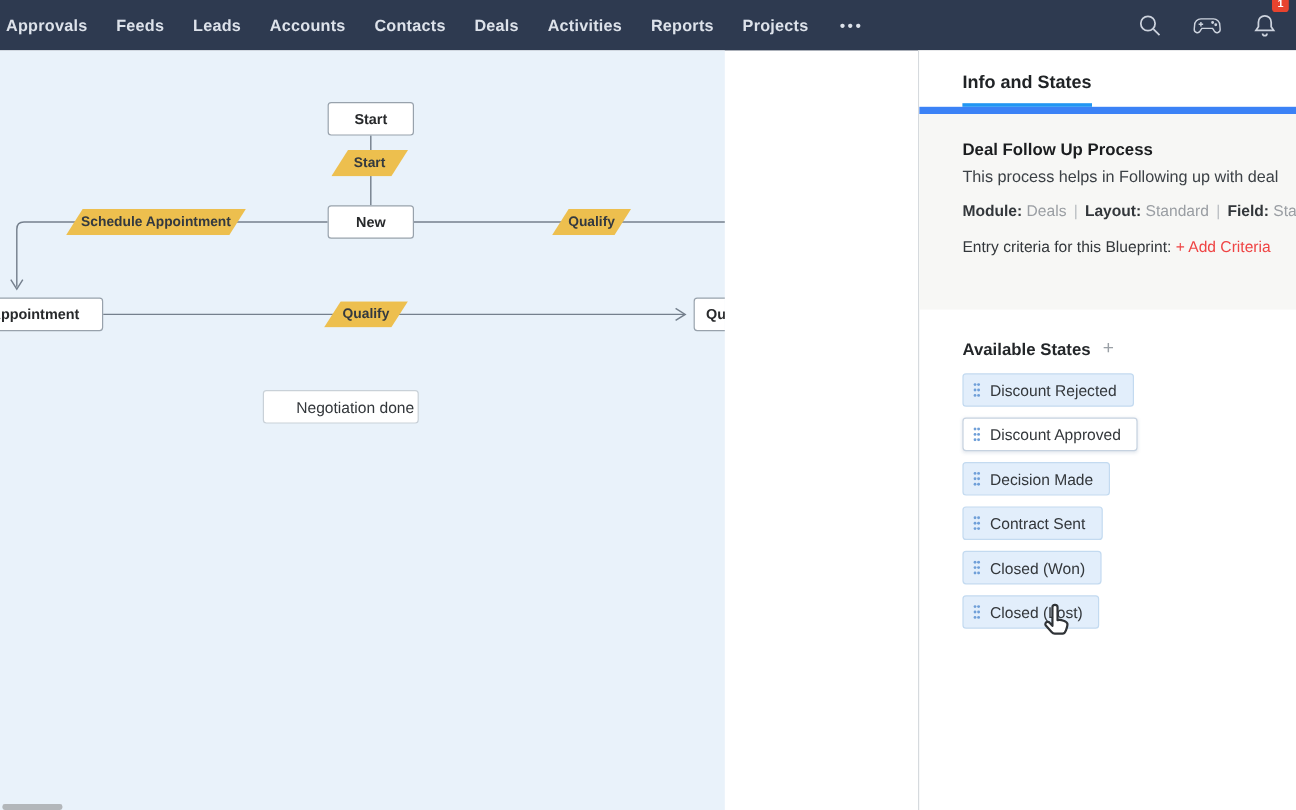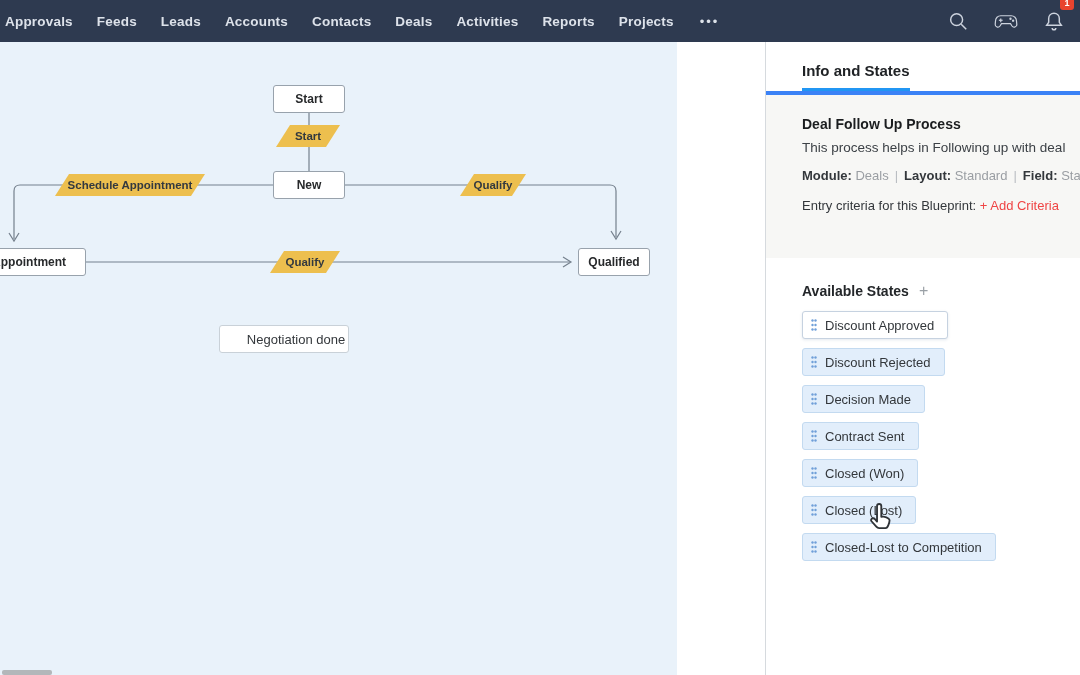--- a/index.html
+++ b/index.html
@@ -16,38 +16,38 @@
   .nav-icons { position:absolute; right:14px; top:0; height:42px; display:flex;
     align-items:center; gap:24px; }
   .nav-icon { width:24px; height:24px; display:flex; align-items:center; justify-content:center; cursor:pointer; }
   .nav-icon svg { stroke:#cdd3de; fill:none; stroke-width:1.6; }
   .bell-wrap { position:relative; }
   .badge { position:absolute; right:-8px; top:-13px; min-width:14px; height:14px;
     background:#e8432e; color:#fff; font-size:9px; font-weight:700; border-radius:3px;
     display:flex; align-items:center; justify-content:center; padding:0 3px; }
 
   
-  .canvas { position:absolute; left:0; top:42px; width:677px; height:633px;
+  .canvas { position:absolute; left:0; top:42px; width:604px; height:633px;
     background:#e9f2fa; overflow:hidden; }
   .flow-svg { position:absolute; left:0; top:0; }
   .state-box { position:absolute; background:#fff; border:1px solid #98a2ac;
     border-radius:3px; display:flex; align-items:center; justify-content:center;
     font-size:12px; font-weight:700; color:#27292b; cursor:pointer; }
   .state-box.light { border:1px solid #c9d1d8; font-weight:400; font-size:13px; color:#33373b; }
   .para { position:absolute; background:#edbf4e; display:flex; align-items:center;
     justify-content:center; font-size:11.5px; font-weight:700; color:#33393f; cursor:pointer;
     clip-path: polygon(14px 0, 100% 0, calc(100% - 14px) 100%, 0 100%); }
   .hscroll-thumb { position:absolute; left:2px; bottom:0; width:50px; height:5px;
     background:#b3b7ba; border-radius:2px; cursor:pointer; }
 
   
   .panel { position:absolute; left:765px; top:42px; width:315px; height:633px;
     background:#fff; border-left:1px solid #d6dade; overflow:hidden; }
   .tabbar { height:53px; padding-left:36px; display:flex; align-items:flex-end;
-    border-bottom:4px solid #3b82f6; background:#fff; }
+    border-bottom:6px solid #3b82f6; background:#fff; }
   .tab { font-size:15px; font-weight:700; color:#202326; padding-bottom:9px;
     border-bottom:3px solid #2196f3; cursor:pointer; white-space:nowrap; }
   .infobox { background:#f7f7f5; padding:21px 0 0 36px; height:163px; overflow:hidden; }
   .proc-title { font-size:14px; font-weight:700; color:#1b1d1f; margin-bottom:8px; white-space:nowrap; }
   .proc-sub { font-size:13.5px; color:#3c4146; margin-bottom:13px; white-space:nowrap; }
   .meta { font-size:13px; margin-bottom:15px; white-space:nowrap; }
   .meta b { color:#33373b; font-weight:700; }
   .meta .val { color:#9a9ea3; }
   .meta .sep { color:#b9bdc1; padding:0 6px; }
   .entry { font-size:13px; color:#33373b; white-space:nowrap; }
@@ -177,20 +177,33 @@
       <a>+ Add Criteria</a>
     </div>
   </div>
 
   <div class="states-sec">
     <div class="states-head">
       <span class="states-title">Available States</span>
       <span class="plus">+</span>
     </div>
     <div class="chip-list">
+      <div class="chip">
+        <span class="handle">
+          <svg width="6" height="12" viewBox="0 0 6 12" fill="#6f9fd8">
+              <circle cx="1.5" cy="1.5" r="1.2"></circle>
+              <circle cx="4.5" cy="1.5" r="1.2"></circle>
+              <circle cx="1.5" cy="6" r="1.2"></circle>
+              <circle cx="4.5" cy="6" r="1.2"></circle>
+              <circle cx="1.5" cy="10.5" r="1.2"></circle>
+              <circle cx="4.5" cy="10.5" r="1.2"></circle>
+            </svg>
+        </span>
+        <span>Discount Rejected</span>
+      </div>
       <div class="chip dragging">
         <span class="handle">
           <svg width="6" height="12" viewBox="0 0 6 12" fill="#6f9fd8">
               <circle cx="1.5" cy="1.5" r="1.2"></circle>
               <circle cx="4.5" cy="1.5" r="1.2"></circle>
               <circle cx="1.5" cy="6" r="1.2"></circle>
               <circle cx="4.5" cy="6" r="1.2"></circle>
               <circle cx="1.5" cy="10.5" r="1.2"></circle>
               <circle cx="4.5" cy="10.5" r="1.2"></circle>
             </svg>
@@ -201,33 +214,20 @@
         <span class="handle">
           <svg width="6" height="12" viewBox="0 0 6 12" fill="#6f9fd8">
               <circle cx="1.5" cy="1.5" r="1.2"></circle>
               <circle cx="4.5" cy="1.5" r="1.2"></circle>
               <circle cx="1.5" cy="6" r="1.2"></circle>
               <circle cx="4.5" cy="6" r="1.2"></circle>
               <circle cx="1.5" cy="10.5" r="1.2"></circle>
               <circle cx="4.5" cy="10.5" r="1.2"></circle>
             </svg>
         </span>
-        <span>Discount Rejected</span>
-      </div>
-      <div class="chip">
-        <span class="handle">
-          <svg width="6" height="12" viewBox="0 0 6 12" fill="#6f9fd8">
-              <circle cx="1.5" cy="1.5" r="1.2"></circle>
-              <circle cx="4.5" cy="1.5" r="1.2"></circle>
-              <circle cx="1.5" cy="6" r="1.2"></circle>
-              <circle cx="4.5" cy="6" r="1.2"></circle>
-              <circle cx="1.5" cy="10.5" r="1.2"></circle>
-              <circle cx="4.5" cy="10.5" r="1.2"></circle>
-            </svg>
-        </span>
         <span>Decision Made</span>
       </div>
       <div class="chip">
         <span class="handle">
           <svg width="6" height="12" viewBox="0 0 6 12" fill="#6f9fd8">
               <circle cx="1.5" cy="1.5" r="1.2"></circle>
               <circle cx="4.5" cy="1.5" r="1.2"></circle>
               <circle cx="1.5" cy="6" r="1.2"></circle>
               <circle cx="4.5" cy="6" r="1.2"></circle>
               <circle cx="1.5" cy="10.5" r="1.2"></circle>
@@ -254,33 +254,20 @@
           <svg width="6" height="12" viewBox="0 0 6 12" fill="#6f9fd8">
               <circle cx="1.5" cy="1.5" r="1.2"></circle>
               <circle cx="4.5" cy="1.5" r="1.2"></circle>
               <circle cx="1.5" cy="6" r="1.2"></circle>
               <circle cx="4.5" cy="6" r="1.2"></circle>
               <circle cx="1.5" cy="10.5" r="1.2"></circle>
               <circle cx="4.5" cy="10.5" r="1.2"></circle>
             </svg>
         </span>
         <span>Closed (Lost)</span>
-      </div>
-      <div class="chip">
-        <span class="handle">
-          <svg width="6" height="12" viewBox="0 0 6 12" fill="#6f9fd8">
-              <circle cx="1.5" cy="1.5" r="1.2"></circle>
-              <circle cx="4.5" cy="1.5" r="1.2"></circle>
-              <circle cx="1.5" cy="6" r="1.2"></circle>
-              <circle cx="4.5" cy="6" r="1.2"></circle>
-              <circle cx="1.5" cy="10.5" r="1.2"></circle>
-              <circle cx="4.5" cy="10.5" r="1.2"></circle>
-            </svg>
-        </span>
-        <span>Closed-Lost to Competition</span>
       </div>
     </div>
 
     <span class="hand-cursor">
       <svg width="34" height="34" viewBox="0 0 24 24">
         <path d="M9.2 3.6 a1.5 1.5 0 0 1 3 0 V11.2 l1.1 -.2 c.6 -.1 4.4 .7 4.7 2.3 .2 1 -.3 2.4 -.8 3.7 -.4 1.1 -.8 2.1 -2 2.1 H10.6 c-.8 0 -1.4 -.4 -1.9 -1 L5.3 14.3 c-.6 -.8 -.2 -1.9 .8 -2.1 .6 -.1 1.2 .1 1.6 .6 l1.5 1.7 z" fill="#ffffff" stroke="#2f3337" stroke-width="1.3" stroke-linejoin="round"></path>
       </svg>
     </span>
   </div>
 </div>

